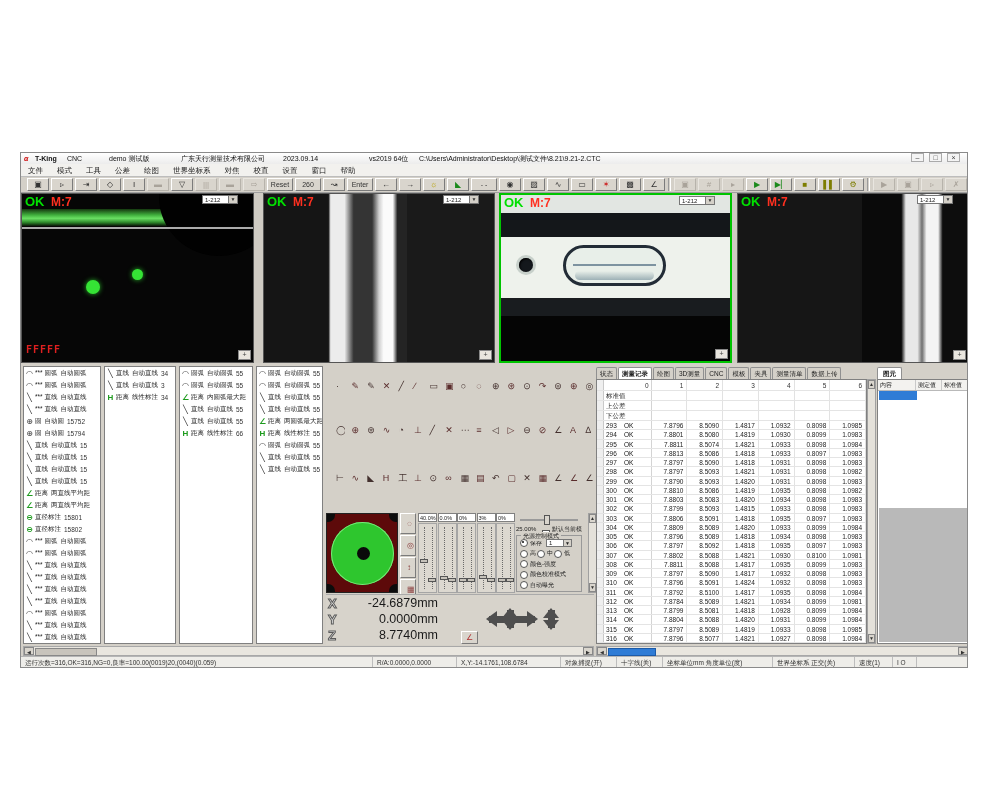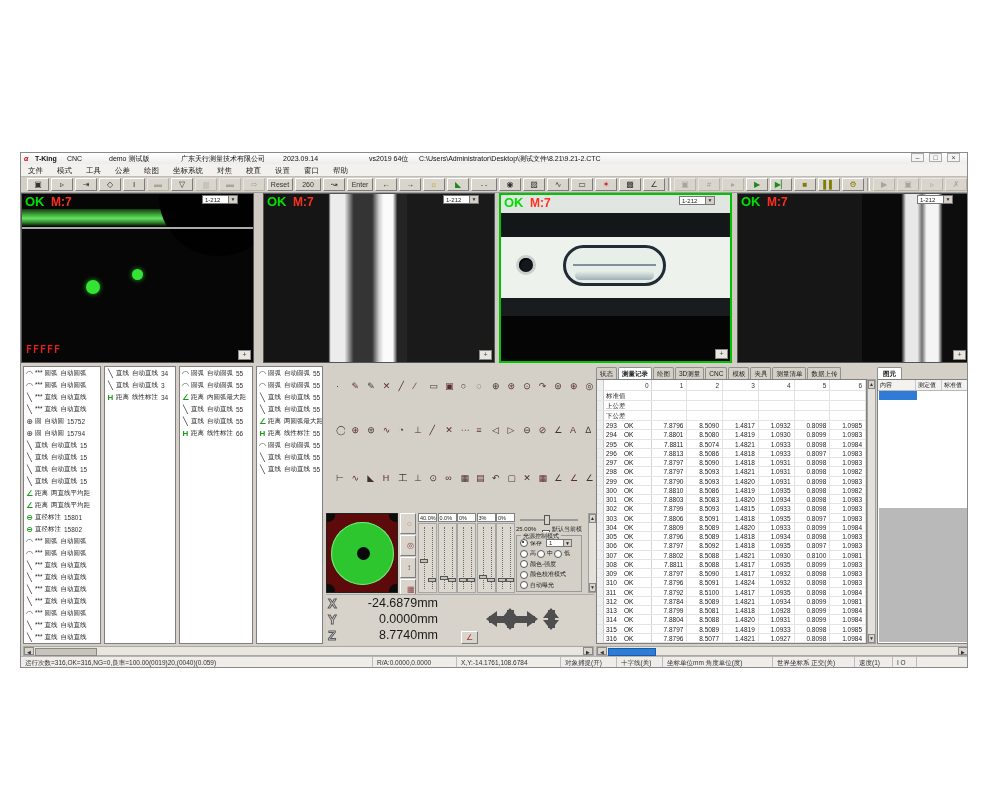--- a/index.html
+++ b/index.html
@@ -186,21 +186,21 @@
       <span class="winbtn" style="left:908px">□</span>
       <span class="winbtn" style="left:926px">×</span>
     </div>
 
     <div id="menubar">
         <span class="menu-item">文件</span>
         <span class="menu-item">模式</span>
         <span class="menu-item">工具</span>
         <span class="menu-item">公差</span>
         <span class="menu-item">绘图</span>
-        <span class="menu-item">坐标系统</span>
+        <span class="menu-item">世界坐标系</span>
         <span class="menu-item">对焦</span>
         <span class="menu-item">校直</span>
         <span class="menu-item">设置</span>
         <span class="menu-item">窗口</span>
         <span class="menu-item">帮助</span>
       </div>
     <div id="toolbar">
         <button class="tb-btn">▣</button>
         <button class="tb-btn">▹</button>
         <button class="tb-btn">⇥</button>

